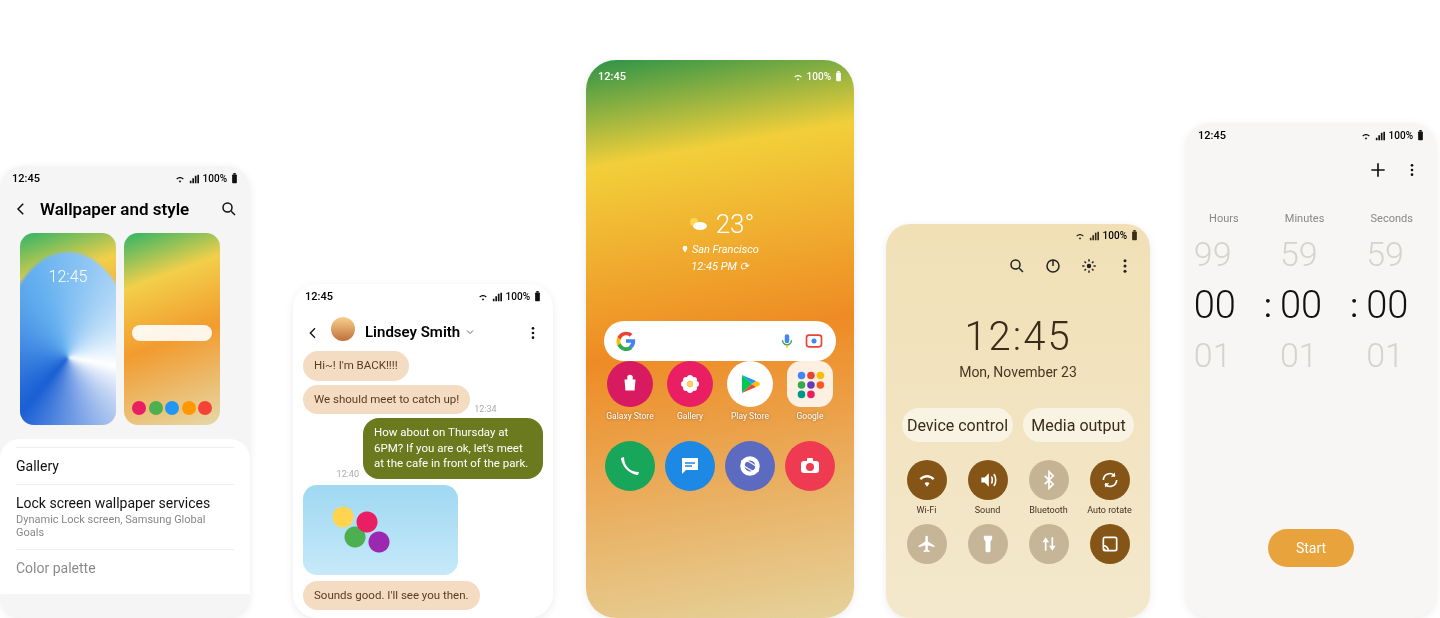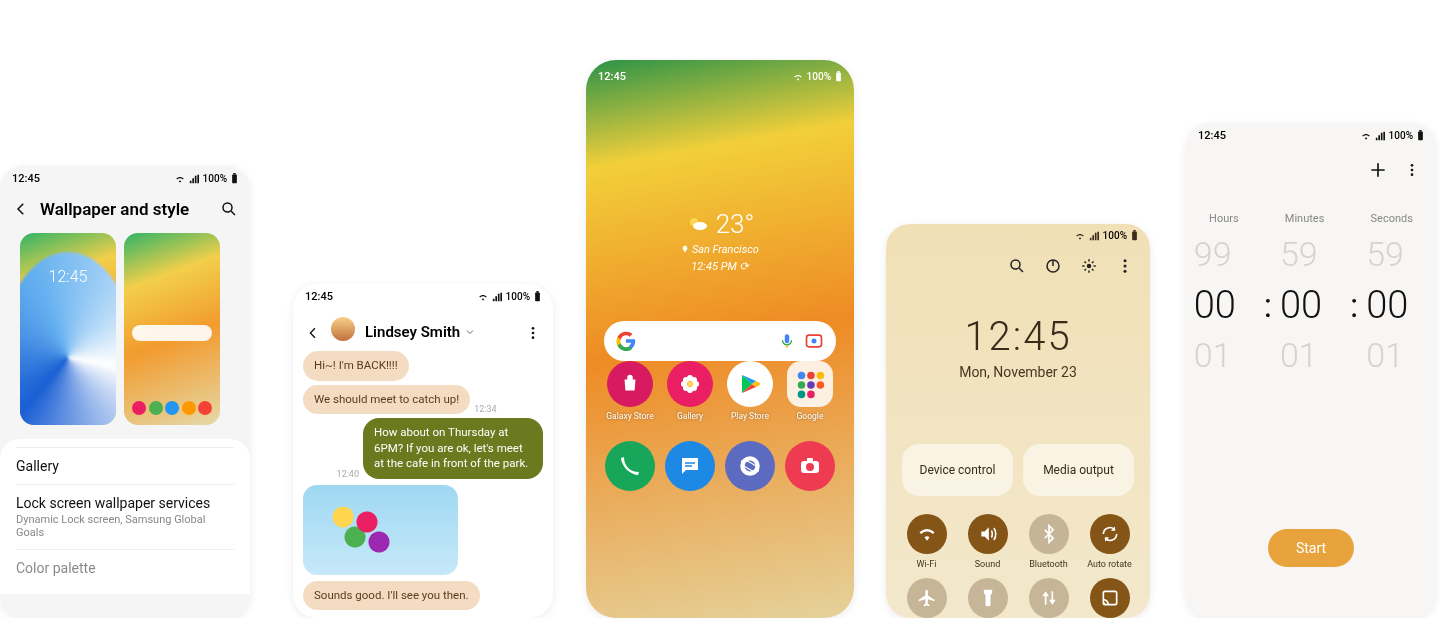--- a/index.html
+++ b/index.html
@@ -60,21 +60,21 @@
   .p3 .dock .aicon { width:50px; height:50px; border-radius:26px; }
 
   
   .p4 { left:886px; top:224px; width:264px; height:394px; background:linear-gradient(#f1e0b6,#f3e8cc); }
   .p4 .tools { display:flex; justify-content:flex-end; gap:18px; padding:10px 16px; }
   .p4 .tool { width:18px; height:18px; }
   .p4 .clock { text-align:center; margin-top:28px; }
   .p4 .clock .time { font-size:40px; font-weight:300; letter-spacing:2px; color:#3a2b1a; }
   .p4 .clock .date { font-size:14px; color:#4a3520; margin-top:4px; }
   .p4 .btns { display:flex; gap:10px; padding:28px 16px 10px; }
-  .p4 .pill { flex:1; height:52px; border-radius:17px; background:rgba(255,255,255,.55); display:flex; align-items:center; justify-content:center; font-size:12px; color:#3a2b1a;margin-top:36px; }
+  .p4 .pill { flex:1; height:34px; border-radius:17px; background:rgba(255,255,255,.55); display:flex; align-items:center; justify-content:center; font-size:16px; color:#3a2b1a; }
   .p4 .qs { display:grid; grid-template-columns:repeat(4,1fr); gap:8px 0; padding:8px 10px; }
   .p4 .qi { display:flex; flex-direction:column; align-items:center; gap:6px; }
   .p4 .qc { width:40px; height:40px; border-radius:50%; display:flex; align-items:center; justify-content:center; }
   .p4 .qc.on { background:#855518; color:#fff; }
   .p4 .qc.off { background:rgba(160,140,110,.55); color:#fff; }
   .p4 .ql { font-size:9px; color:#453322; text-align:center; line-height:1.1; }
 
   
   .p5 { left:1186px; top:123px; width:250px; height:495px; background:#f7f6f4; }
   .p5 .top { display:flex; justify-content:flex-end; gap:16px; padding:12px 16px; }

